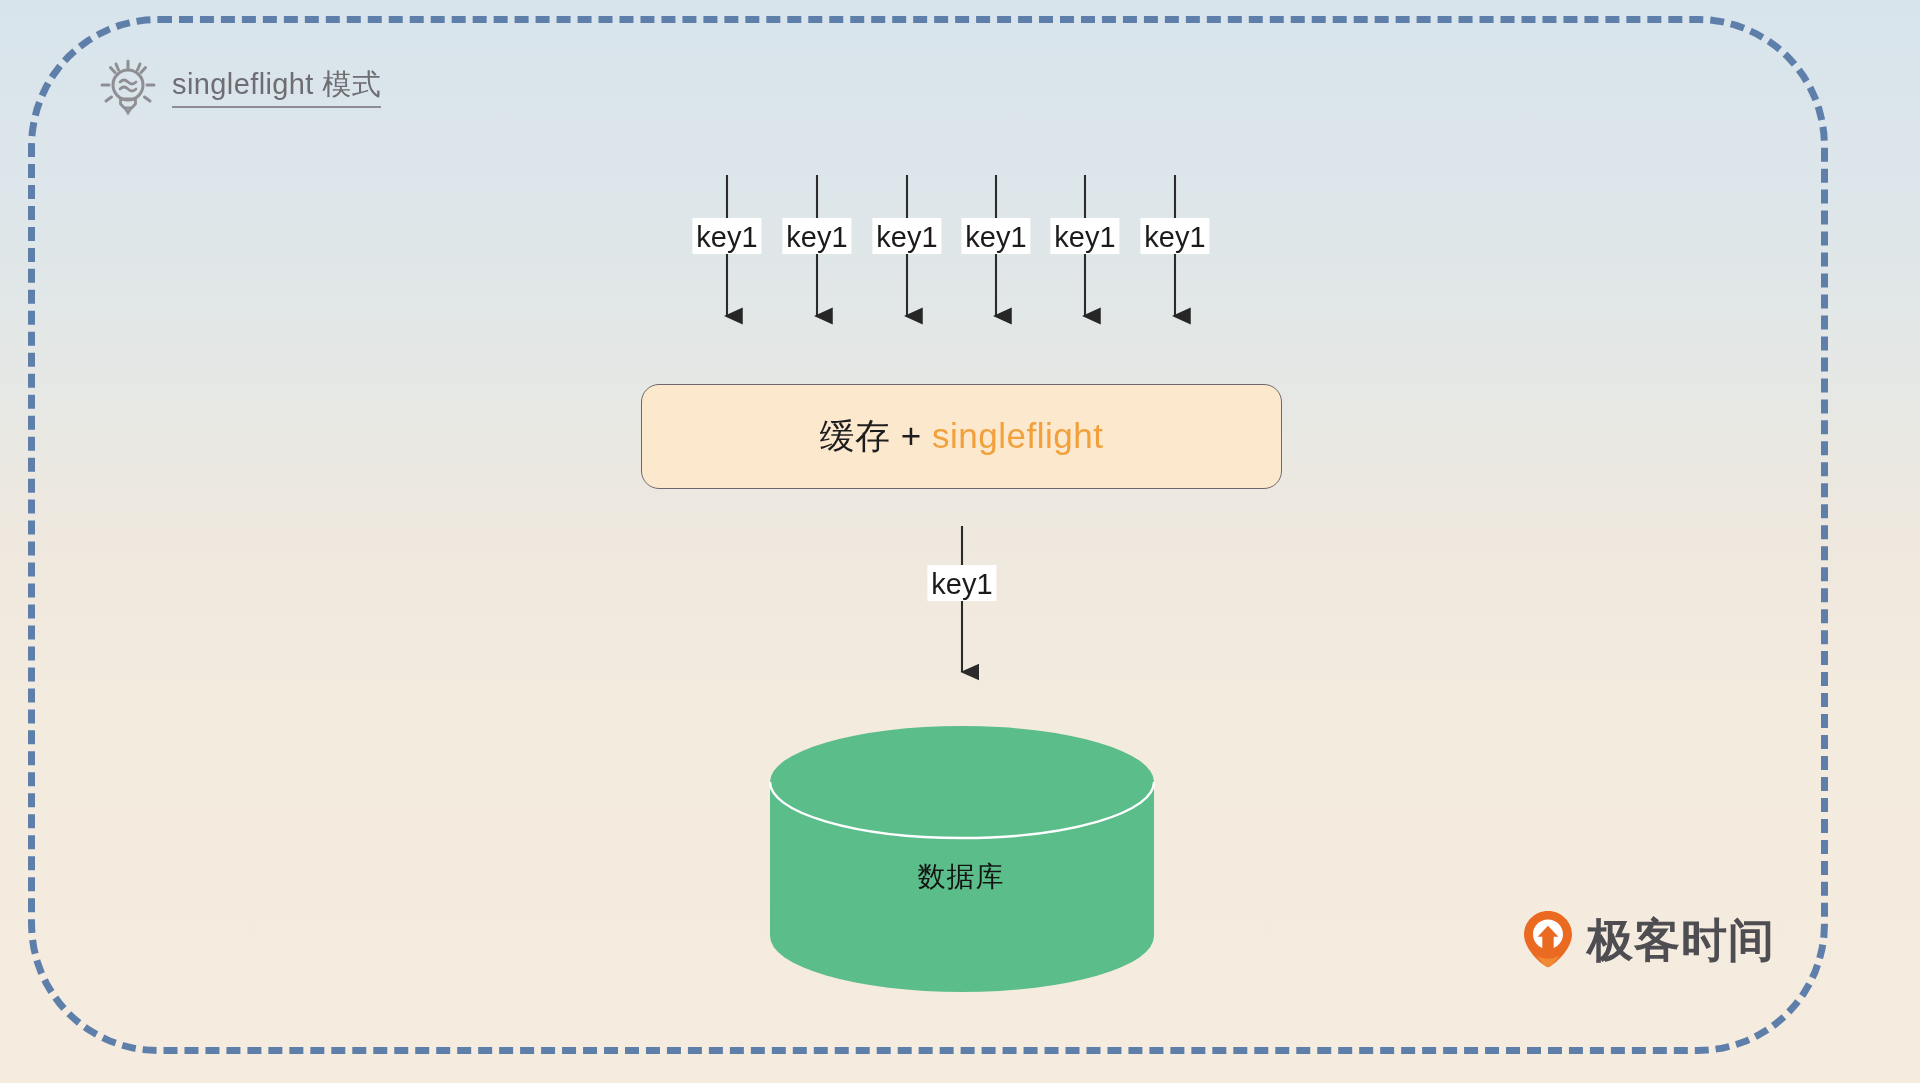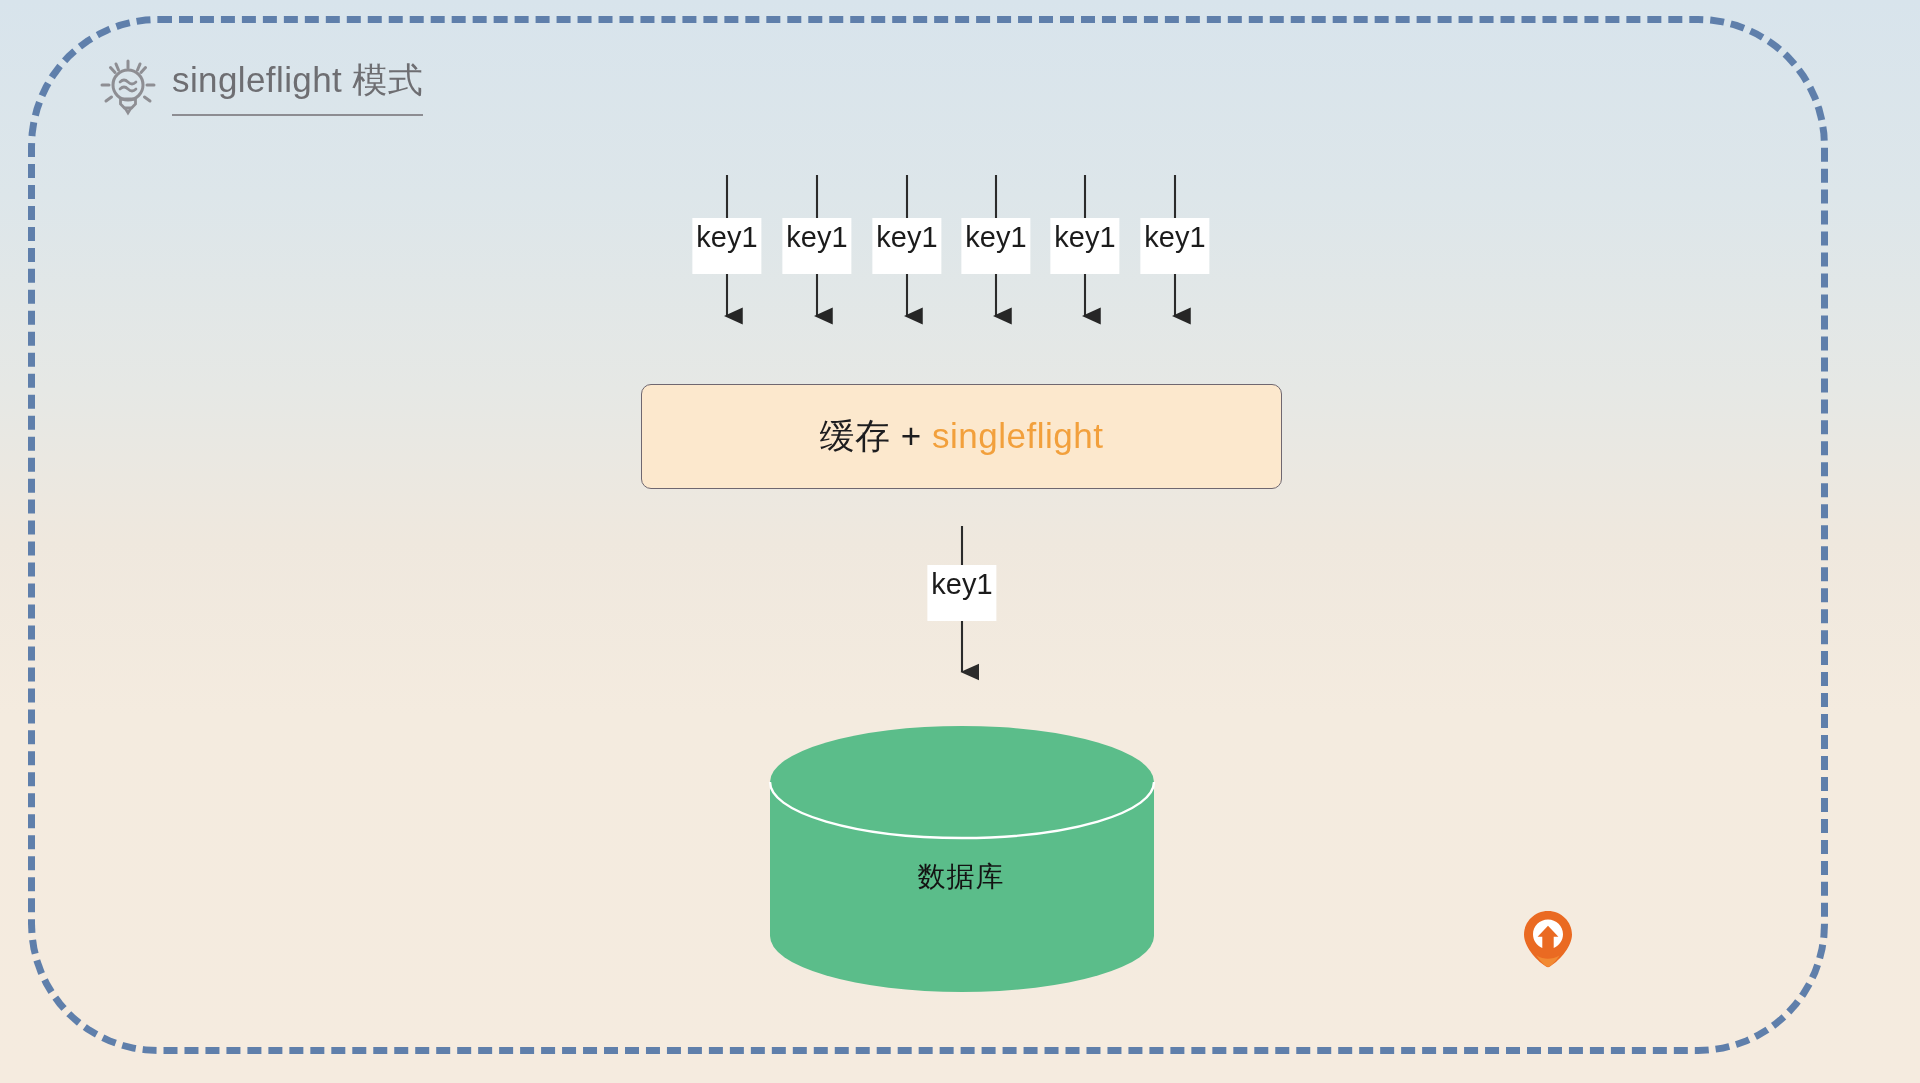--- a/index.html
+++ b/index.html
@@ -35,55 +35,55 @@
   }
 
   
   .title-wrap{
     position:absolute;
     left:100px;top:58px;
     display:flex;align-items:center;gap:16px;
   }
   .bulb-icon{display:block;}
   .title-text{
-    font-size:35px;
+    font-size:29px;
     color:#6e6e72;
     letter-spacing:.4px;
     border-bottom:2px solid #8d8d92;
-    padding-bottom:13px;
+    padding-bottom:4px;
     line-height:1.15;
     white-space:nowrap;
   }
 
   
   .draw{
     position:absolute;left:0;top:0;
     width:1920px;height:1083px;
   }
 
   
   .key-label{
     position:absolute;
     background:#ffffff;
     color:#1b1b1b;
     font-size:29px;
     line-height:1.14;
-    padding:3px 4px 20px 4px;
+    padding:3px 4px 0 4px;
     white-space:nowrap;
     transform:translateX(-50%);
   }
 
   
   .cache-box{
     position:absolute;
     left:641px;top:384px;
     width:641px;height:105px;
     background:#fce8cd;
     border:1.6px solid #6f6770;
-    border-radius:10px;
+    border-radius:18px;
     box-sizing:border-box;
     display:flex;align-items:center;justify-content:center;
     gap:0px;
   }
   .cache-text{
     font-size:35px;
     white-space:nowrap;
     letter-spacing:.5px;
   }
   .cache-text .dark{color:#1d1d1f;}
@@ -191,15 +191,16 @@
   <div class="db-label">数据库</div>
 
   <div class="brand">
     <span>
       <svg width="50" height="58" viewBox="0 0 50 58" xmlns="http://www.w3.org/2000/svg">
         <path d="M25 1 C11.8 1 1 11.6 1 24.6 C1 36 12 49.5 23 56.6 C24.2 57.4 25.8 57.4 27 56.6 C38 49.5 49 36 49 24.6 C49 11.6 38.2 1 25 1 Z" fill="#ea6a22"></path>
         <path d="M25 9.5 C16.7 9.5 10 16.1 10 24.2 C10 30.4 13.8 35.7 19.3 37.9 L19.3 26.8 L14.6 26.8 L25 15.8 L35.4 26.8 L30.7 26.8 L30.7 37.9 C36.2 35.7 40 30.4 40 24.2 C40 16.1 33.3 9.5 25 9.5 Z" fill="#ffffff"></path>
         <path d="M13.5 45.5 C17 51 20.8 54.6 23.3 56.3 C24.3 57 25.7 57 26.7 56.3 C29.2 54.6 33 51 36.5 45.5 C32.6 47.8 28.9 48.8 25 48.8 C21.1 48.8 17.4 47.8 13.5 45.5 Z" fill="#f28a33"></path>
       </svg>
     </span>
+    <span class="brand-text">极客时间</span>
   </div>
 
 </div>
 
 </body></html>

